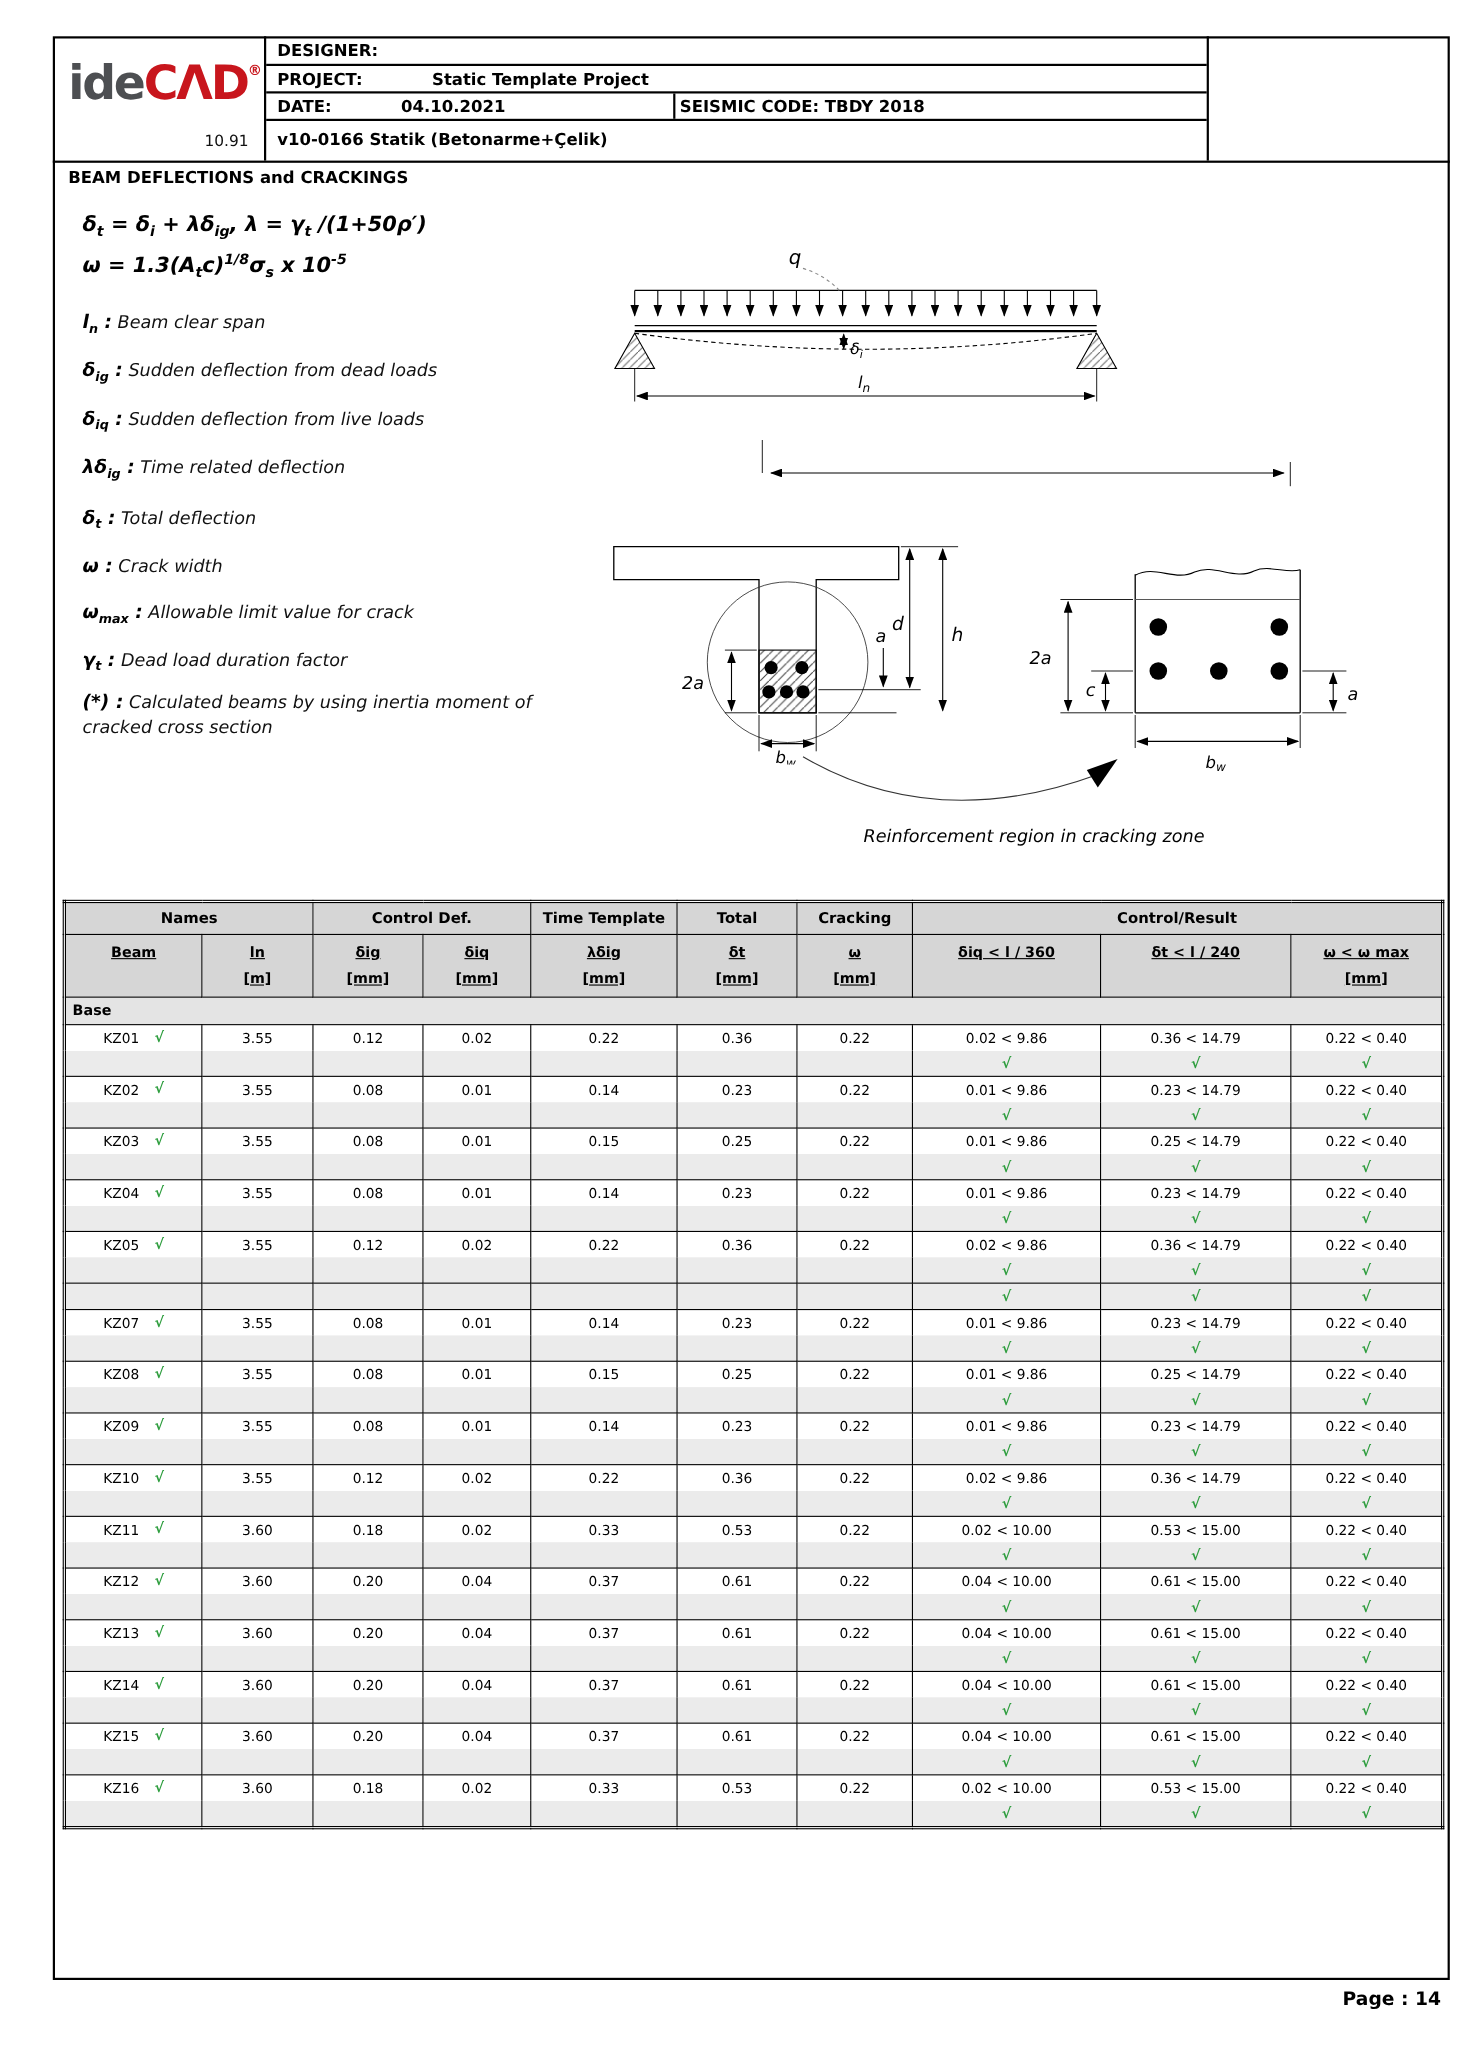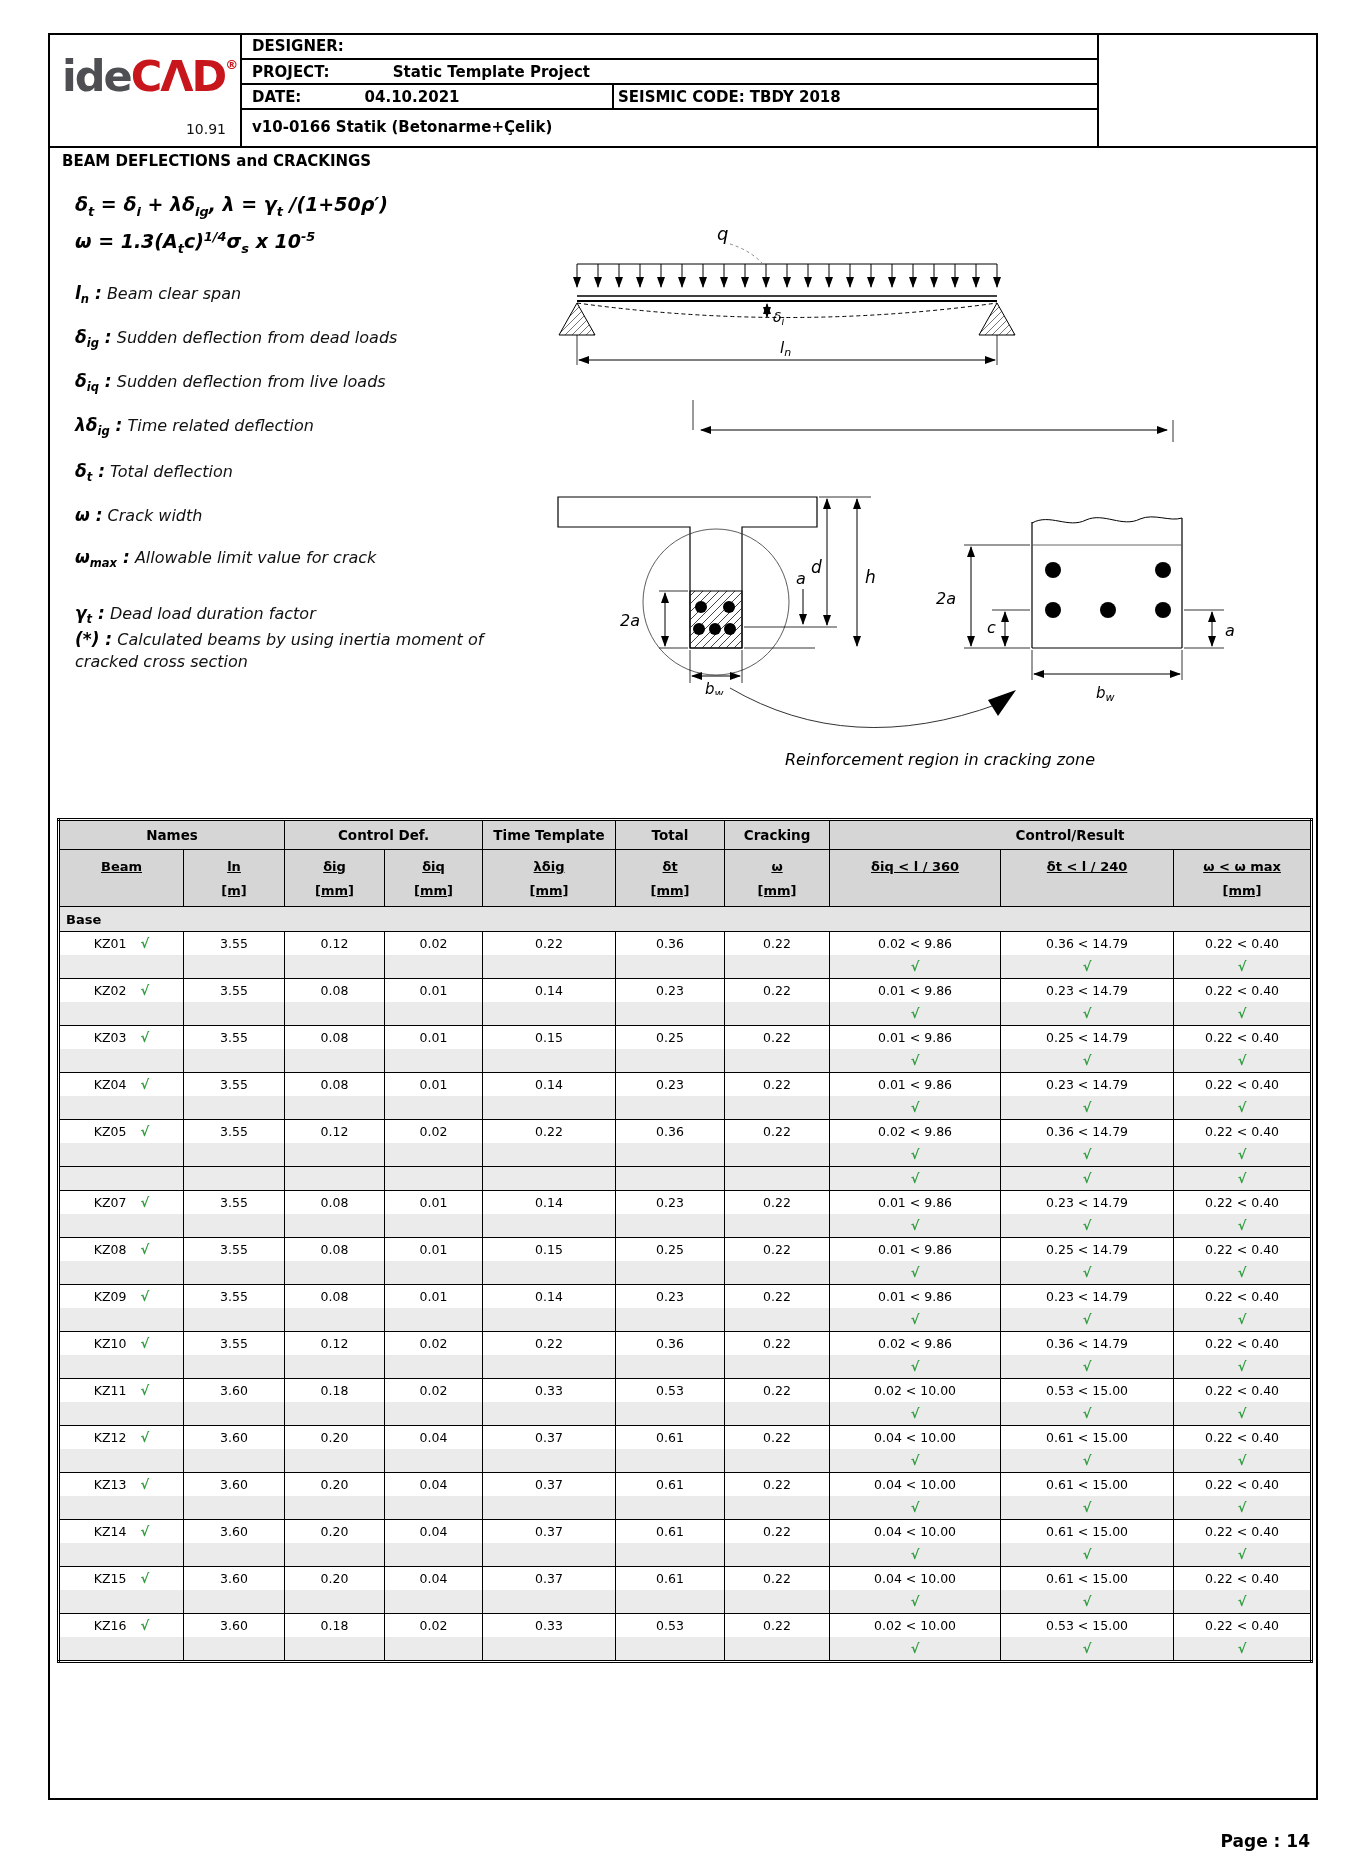--- a/index.html
+++ b/index.html
@@ -52,21 +52,21 @@
   tr.subh td{height:56px;background:#d6d6d6;font-weight:bold;font-size:13px;vertical-align:middle;text-decoration:underline;}
   tr.subh .cn{margin-bottom:9px;}
   tr.subh .cu{height:15px;}
   tr.base td{height:24px;background:#e4e4e4;font-weight:bold;text-align:left;padding-left:6px;font-size:13px;}
   tr.val td{height:23px;background:#fff;border-bottom:none;}
   tr.chk td{height:23px;background:#ebebeb;border-top:none;}
   .ok{color:#2f9e3f;font-weight:bold;font-size:13px;}
   .bcell{display:flex;justify-content:center;gap:14px;align-items:center;}
   
   #pageno{position:absolute;left:48px;top:1808px;width:1262px;text-align:right;
-          font-size:17px;font-weight:bold;margin-top:23px;}
+          font-size:17px;font-weight:bold;}
 </style>
 </head>
 <body>
 
 <div id="page">
   <div id="page-border"></div>
 
   <svg width="0" height="0" style="position:absolute">
     <defs>
       <marker id="tE" markerWidth="11" markerHeight="8" refX="10" refY="4" orient="auto">
@@ -110,21 +110,21 @@
       </div>
       <div class="hrow" id="hr4">
         <span class="lab">v10-0166 Statik (Betonarme+Çelik)</span>
       </div>
     </div>
     <div class="right-cell"></div>
   </div>
 
   <div class="sec-title">BEAM DEFLECTIONS and CRACKINGS</div>
   <div class="formula" style="top:193px"><span>δ</span><sub>t</sub><span> = δ</span><sub>i</sub><span> + λδ</span><sub>ig</sub><span>,        λ = γ</span><sub>t</sub><span> /(1+50ρ′)</span></div>
-  <div class="formula" style="top:229px"><span>ω = 1.3(A</span><sub>t</sub><span>c)</span><sup>1/4</sup><span>σ</span><sub>s</sub><span> x 10</span><sup>-5</sup></div>
+  <div class="formula" style="top:229px"><span>ω = 1.3(A</span><sub>t</sub><span>c)</span><sup>1/8</sup><span>σ</span><sub>s</sub><span> x 10</span><sup>-5</sup></div>
 
   <div class="def" style="top:282px">
     <span class="sym"><span>l</span><sub>n</sub><span> :</span></span>
     <span class="dsc">Beam clear span</span></div>
   <div class="def" style="top:326px">
     <span class="sym"><span>δ</span><sub>ig</sub><span> :</span></span>
     <span class="dsc">Sudden deflection from dead loads</span></div>
   <div class="def" style="top:370px">
     <span class="sym"><span>δ</span><sub>iq</sub><span> :</span></span>
     <span class="dsc">Sudden deflection from live loads</span></div>
@@ -133,21 +133,21 @@
     <span class="dsc">Time related deflection</span></div>
   <div class="def" style="top:460px">
     <span class="sym"><span>δ</span><sub>t</sub><span> :</span></span>
     <span class="dsc">Total deflection</span></div>
   <div class="def" style="top:504px">
     <span class="sym"><span>ω :</span></span>
     <span class="dsc">Crack width</span></div>
   <div class="def" style="top:546px">
     <span class="sym"><span>ω</span><sub>max</sub><span> :</span></span>
     <span class="dsc">Allowable limit value for crack</span></div>
-  <div class="def" style="top:602px">
+  <div class="def" style="top:589px">
     <span class="sym"><span>γ</span><sub>t</sub><span> :</span></span>
     <span class="dsc">Dead load duration factor</span></div>
   <div class="def" style="top:628px;width:470px">
     <span class="sym"><span>(*) :</span></span>
     <span class="dsc">Calculated beams by using inertia moment of cracked cross section</span></div>
 
   <svg class="fig" style="left:552px;top:222px" width="580" height="168" viewBox="0 0 580 168">
     <line x1="25" y1="42" x2="445" y2="42" stroke="#000" stroke-width="1"></line>
     <g stroke="#000" stroke-width="1">
       <line x1="25" y1="42" x2="25" y2="65" marker-end="url(#tE)"></line>

